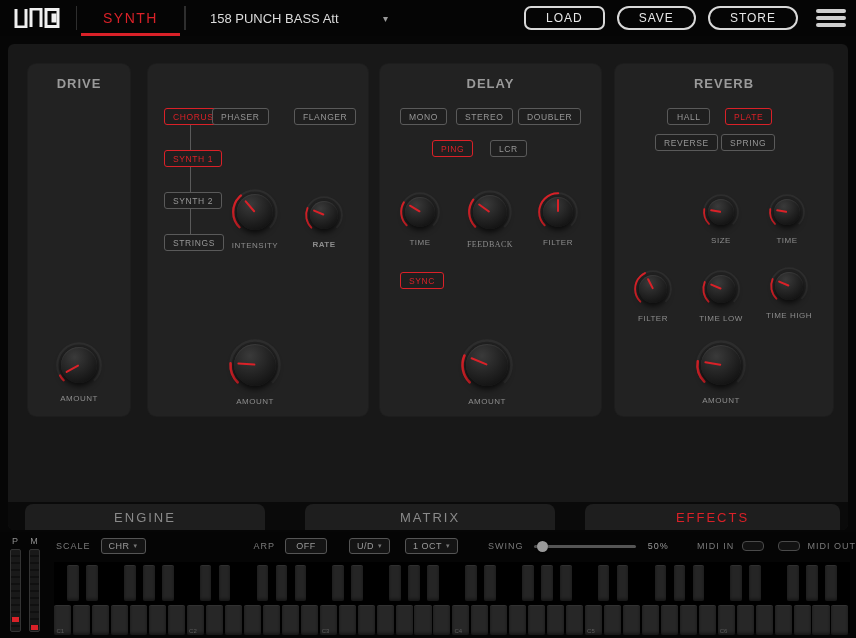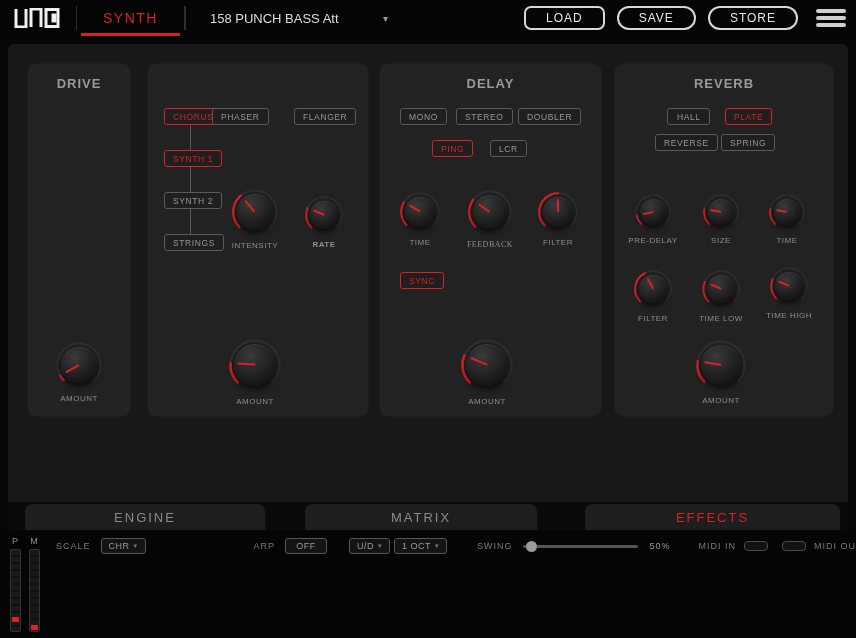--- a/index.html
+++ b/index.html
@@ -40,34 +40,34 @@
   .knob svg{position:absolute;inset:0;width:100%;height:100%;overflow:visible;}
   .knob-face{position:absolute;inset:5px;border-radius:50%;background:radial-gradient(circle at 38% 28%,#3a3a3a,#141414 78%);box-shadow:0 3px 6px rgba(0,0,0,.75), inset 0 1px 1px rgba(255,255,255,.07);}
   .knob-pointer{position:absolute;left:calc(50% - 1px);bottom:50%;width:2px;height:42%;background:var(--accent);transform-origin:50% 100%;border-radius:1px;}
   .knob-label{margin-top:6px;font-size:8px;letter-spacing:.5px;color:#8d8d8d;white-space:nowrap;}
 
   
   .tabs-strip{position:absolute;left:0;right:0;bottom:0;height:28px;background:#0a0a0a;border-radius:0 0 6px 6px;}
   .btab{position:absolute;top:2px;height:26px;border-radius:8px 8px 0 0;background:#1e1e1e;color:#8a8a8a;font-size:13px;letter-spacing:2px;display:flex;align-items:center;justify-content:center;cursor:pointer;}
   .btab.active{color:var(--accent);}
   .btab-engine{left:17px;width:240px;}
-  .btab-matrix{left:297px;width:232px;}
+  .btab-matrix{left:297px;width:250px;}
   .btab-effects{left:577px;width:255px;}
 
   
   .bottom{flex:1;display:flex;background:#050505;margin-top:2px;}
   .meters{width:52px;display:flex;gap:8px;padding:4px 0 6px 10px;flex:0 0 auto;}
   .meter-col{display:flex;flex-direction:column;align-items:center;gap:3px;}
   .meter-letter{font-size:9px;color:#8d8d8d;letter-spacing:1px;}
   .meter-bar{width:11px;flex:1;border:1px solid #333;border-radius:2px;background:repeating-linear-gradient(to bottom,#191919 0 5px,#101010 5px 7px);position:relative;}
   .meter-red{position:absolute;left:1px;right:1px;height:5px;background:var(--accent);}
   .meter-col.p .meter-red{bottom:9px;}
   .meter-col.m .meter-red{bottom:1px;}
 
-  .bottom-right{flex:1;display:flex;flex-direction:row;min-width:0;}
+  .bottom-right{flex:1;display:flex;flex-direction:column;min-width:0;}
   .ctrl-row{height:28px;display:flex;align-items:center;padding-left:4px;flex:0 0 auto;}
   .ctl-label{font-size:9px;letter-spacing:1px;color:#7a7a7a;white-space:nowrap;}
   .select{height:16px;border:1px solid #555;border-radius:3px;background:#141414;color:#9a9a9a;font-size:9px;letter-spacing:.5px;display:flex;align-items:center;gap:4px;padding:0 7px;white-space:nowrap;cursor:pointer;}
   .select .tri{font-size:7px;color:#777;}
   .slider{position:relative;width:115px;height:14px;display:flex;align-items:center;cursor:pointer;}
   .slider .track{width:100%;height:3px;background:#555;border-radius:2px;}
   .slider .handle{position:absolute;top:2px;width:11px;height:11px;border-radius:50%;background:#9a9a9a;box-shadow:0 1px 2px rgba(0,0,0,.6);}
   .led{width:24px;height:10px;border-radius:4px;border:1px solid #4a4a4a;background:#121212;}
 
   .keyboard{position:relative;flex:1;margin:2px 6px 5px 2px;background:#000;}
@@ -230,32 +230,20 @@
           <div class="knob-label">AMOUNT</div>
         </div>
     </div>
 
     <div class="section sec-reverb">
       <div class="sec-title">REVERB</div>
       <div class="chip" style="left:52px;top:44px;padding-left:9px;">HALL</div>
       <div class="chip active" style="left:110px;top:44px;">PLATE</div>
       <div class="chip" style="left:40px;top:70px;">REVERSE</div>
       <div class="chip" style="left:106px;top:70px;">SPRING</div>
-      <div class="knob-unit" style="left:38px;top:130px;">
-          <div class="knob" style="width:36px;height:36px">
-            <svg viewBox="0 0 100 100">
-              <circle cx="50" cy="50" r="47" fill="none" stroke="#2e2e2e" stroke-width="5" pathLength="360" stroke-dasharray="270 360" transform="rotate(135 50 50)"></circle>
-              <circle cx="50" cy="50" r="47" fill="none" stroke="#da2128" stroke-width="5" stroke-linecap="round" pathLength="360" stroke-dasharray="32.4 360" transform="rotate(135 50 50)"></circle>
-            </svg>
-            <div class="knob-face">
-              <div class="knob-pointer" style="transform:rotate(-102.6deg)"></div>
-            </div>
-          </div>
-          <div class="knob-label">PRE-DELAY</div>
-        </div>
       <div class="knob-unit" style="left:106px;top:130px;">
           <div class="knob" style="width:36px;height:36px">
             <svg viewBox="0 0 100 100">
               <circle cx="50" cy="50" r="47" fill="none" stroke="#2e2e2e" stroke-width="5" pathLength="360" stroke-dasharray="270 360" transform="rotate(135 50 50)"></circle>
               <circle cx="50" cy="50" r="47" fill="none" stroke="#da2128" stroke-width="5" stroke-linecap="round" pathLength="360" stroke-dasharray="54.0 360" transform="rotate(135 50 50)"></circle>
             </svg>
             <div class="knob-face">
               <div class="knob-pointer" style="transform:rotate(-81deg)"></div>
             </div>
           </div>
@@ -354,21 +342,21 @@
           <span class="tri">▾</span>
         </div>
         <span class="ctl-label" style="margin-left:108px;">ARP</span>
         <div class="select" style="margin-left:10px;min-width:42px;justify-content:center;">
           <span>OFF</span>
         </div>
         <div class="select" style="margin-left:22px;">
           <span>U/D</span>
           <span class="tri">▾</span>
         </div>
-        <div class="select" style="margin-left:4px;">
+        <div class="select" style="margin-left:15px;">
           <span>1 OCT</span>
           <span class="tri">▾</span>
         </div>
         <span class="ctl-label" style="margin-left:30px;">SWING</span>
         <div class="slider" style="margin-left:10px;">
           <div class="track"></div>
           <div class="handle" style="left: calc(3%);"></div>
         </div>
         <span class="ctl-label" style="margin-left:12px;color:#9a9a9a;">50%</span>
         <span class="ctl-label" style="margin-left:28px;">MIDI IN</span>

